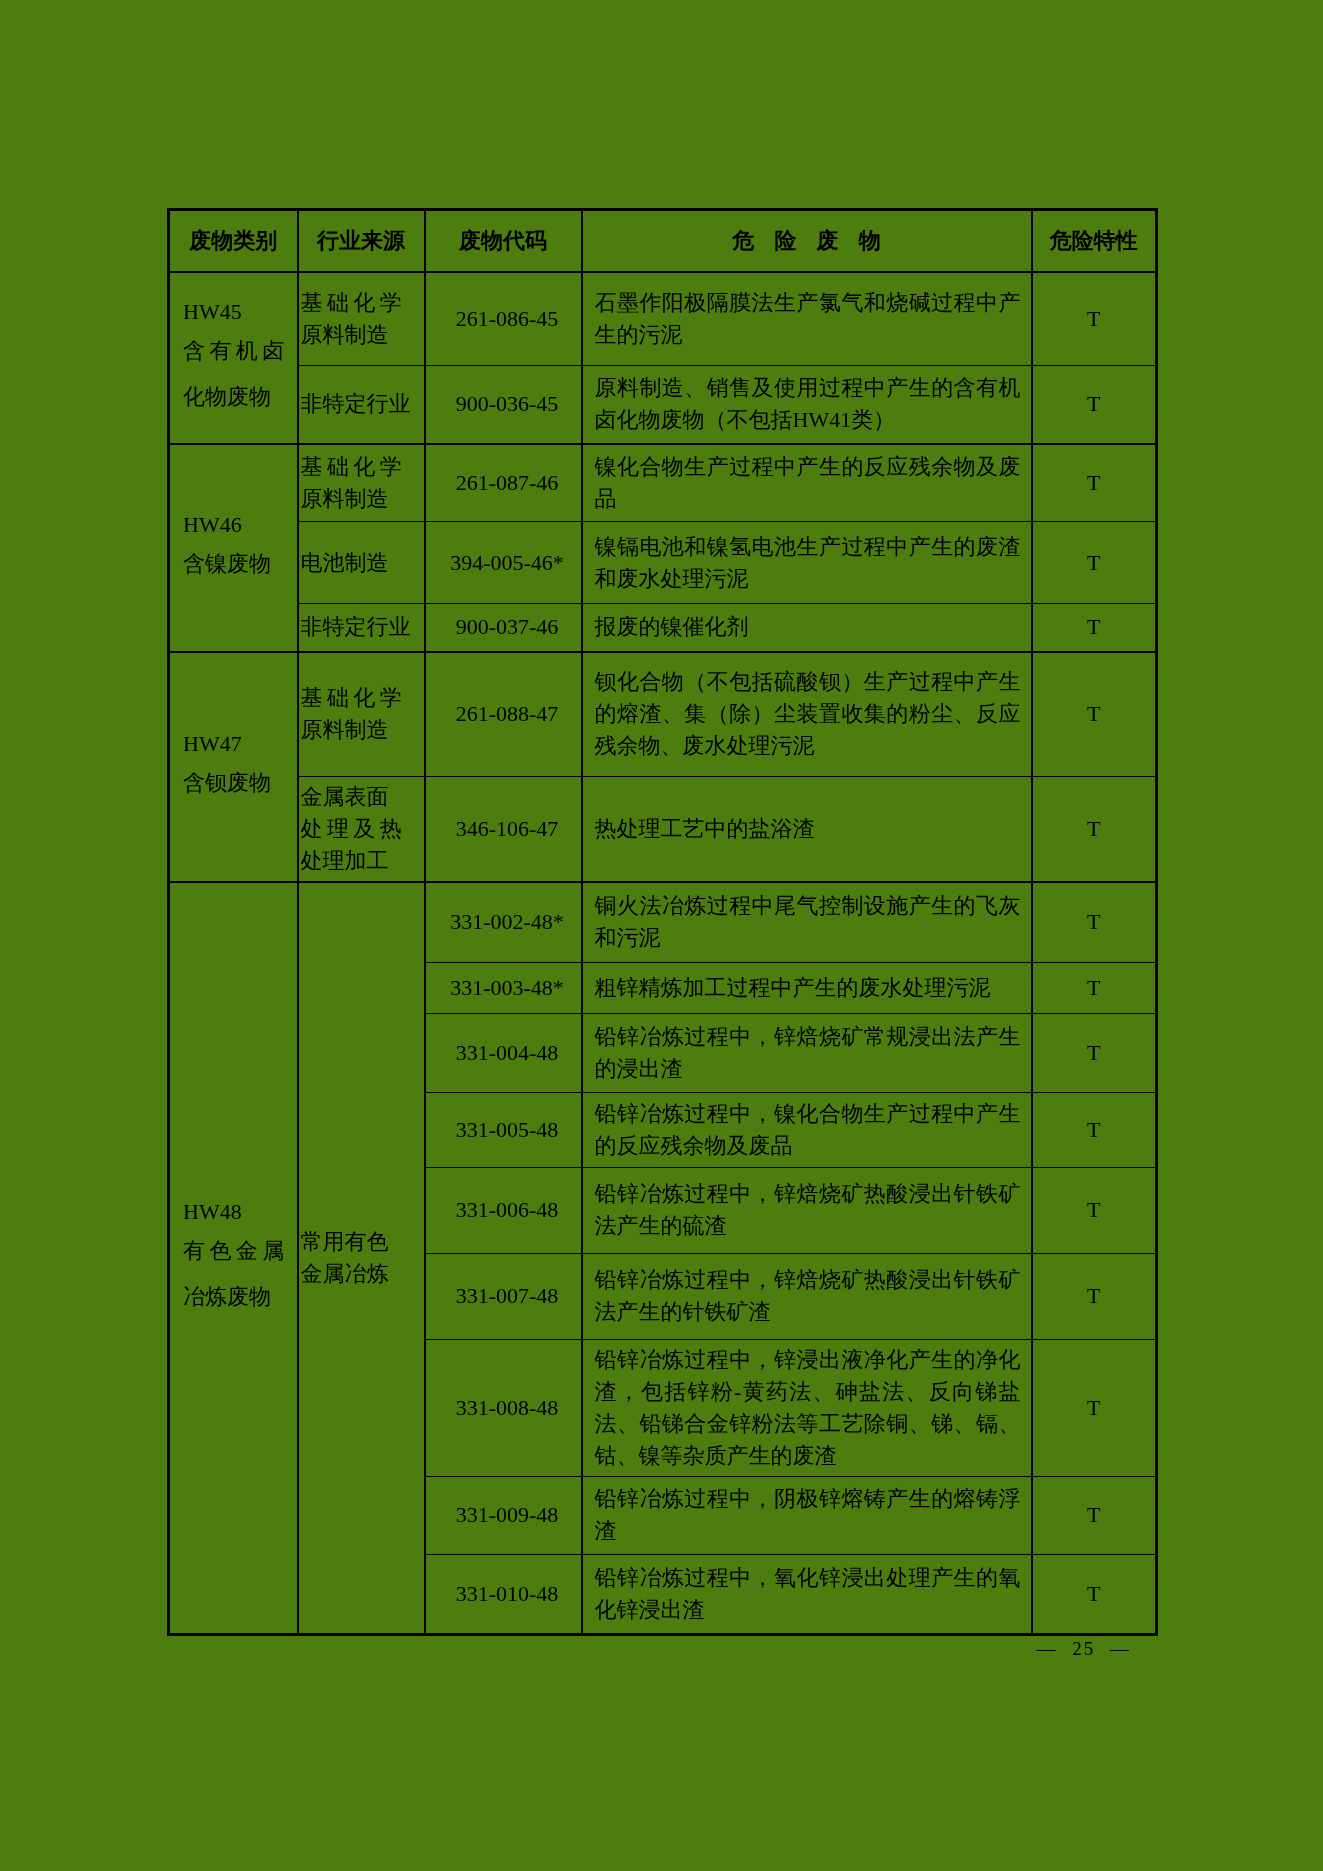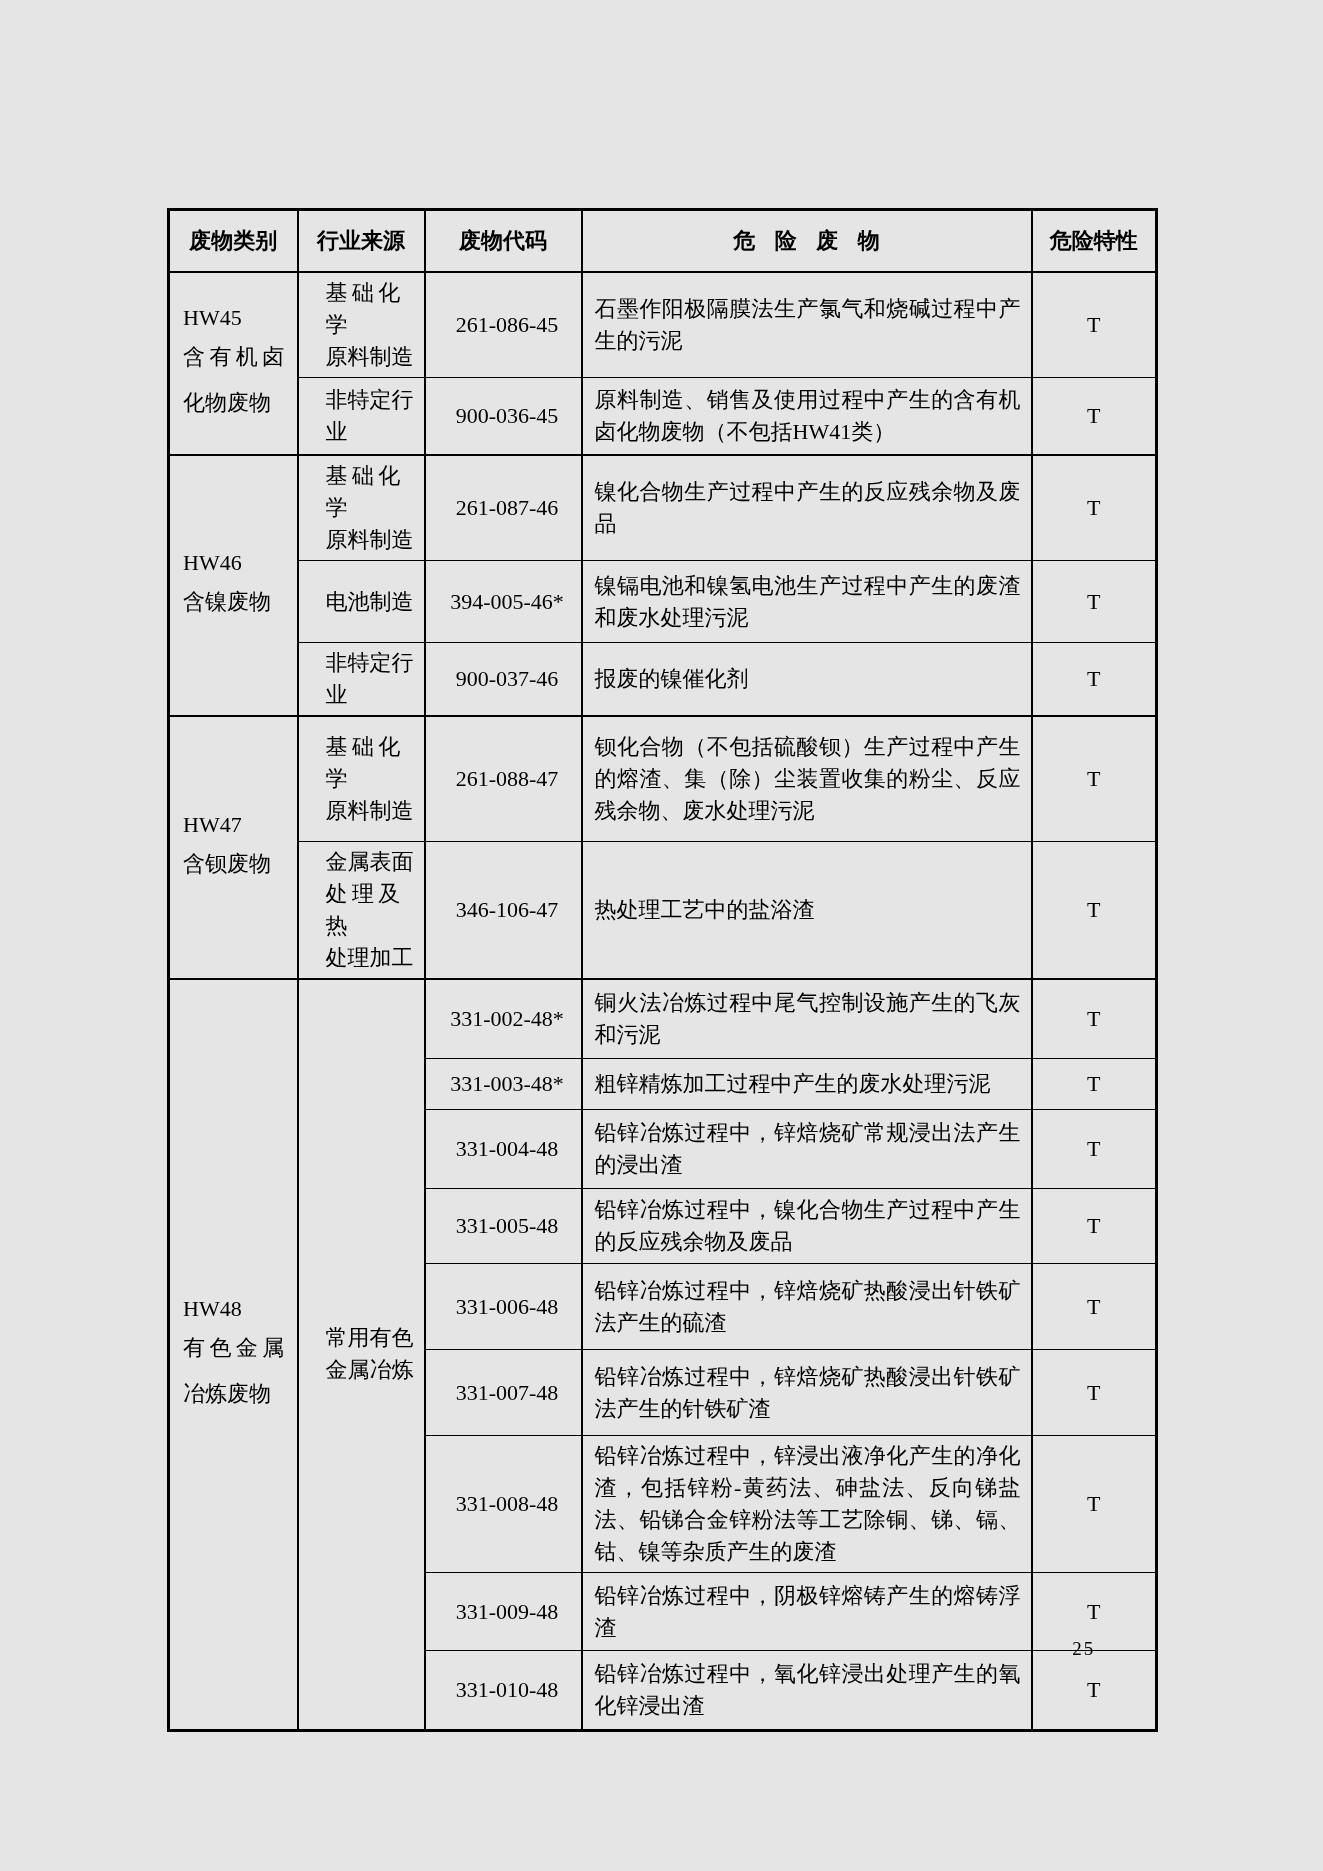--- a/index.html
+++ b/index.html
@@ -5,21 +5,21 @@
   html, body { margin: 0; padding: 0; }
   body {
     width: 1323px; height: 1871px;
     background: #ffffff;
     font-family: "Liberation Serif", "DejaVu Serif", serif;
     color: #000;
   }
   .page {
     position: relative;
     width: 1323px; height: 1871px;
-    background: #e5e5e5;
+    background: #4d7c0f;
     overflow: hidden;
   }
   table.waste-table {
     position: absolute;
     left: 167px; top: 208px;
     width: 988px;
     border-collapse: collapse;
     table-layout: fixed;
     border: 3px solid #000;
   }
@@ -33,32 +33,32 @@
     line-height: 32px;
     overflow: hidden;
   }
   .waste-table thead th {
     font-family: "Liberation Sans", "DejaVu Sans", sans-serif;
     font-weight: bold;
     text-align: center;
     border-bottom-width: 2px;
     padding: 4px 2px;
   }
-  .waste-table th.th-wide { word-spacing: 14px; font-family: Liberation Serif, serif; }
+  .waste-table th.th-wide { word-spacing: 14px; }
   tr.sec > td { border-top-width: 2px; }
   td.cat {
     text-align: left;
     padding-left: 13px; padding-right: 10px;
   }
   .cat-code { font-size: 22px; line-height: 33px; }
   .cat-name { white-space: pre-line; font-size: 22px; line-height: 46px; }
   td.ind {
     text-align: left;
     white-space: pre-line;
-    padding-left: 27px; padding-right: 10px;
+    padding-left: 2px; padding-right: 10px;
   }
   td.code { text-align: center; padding-right: 4px; }
   td.desc {
     text-align: justify;
     padding-right: 10px;
   }
   td.haz { text-align: center; }
   .page-number {
     position: absolute;
     top: 1634px;

